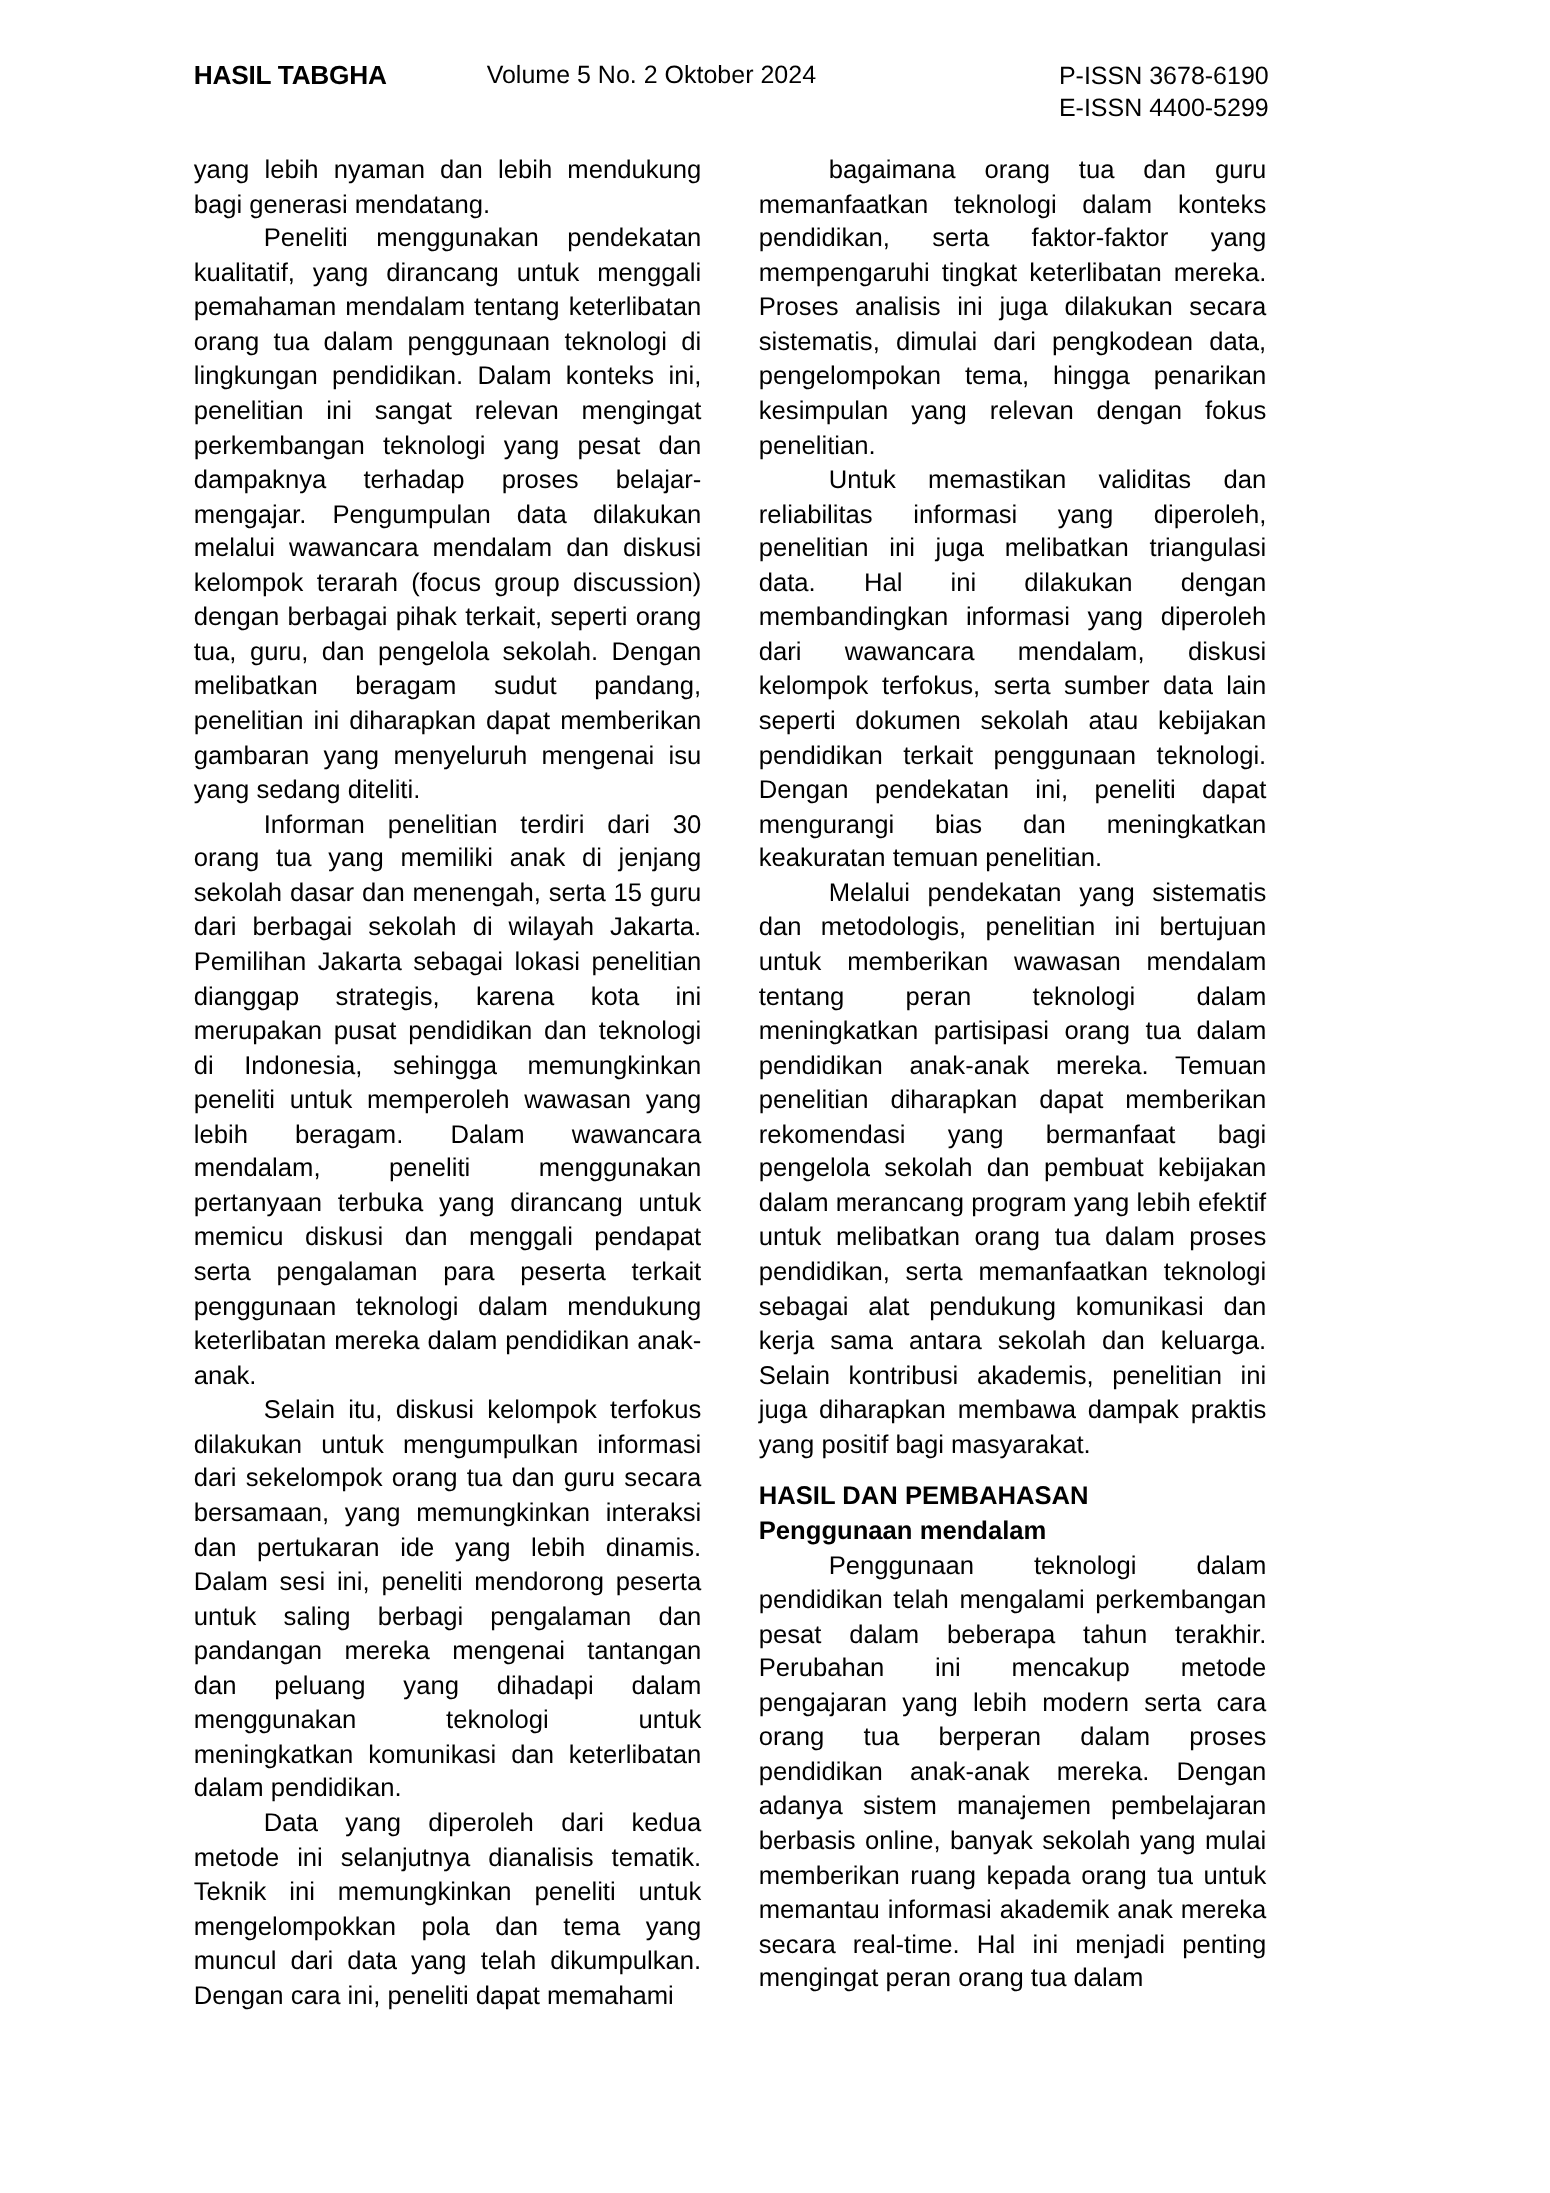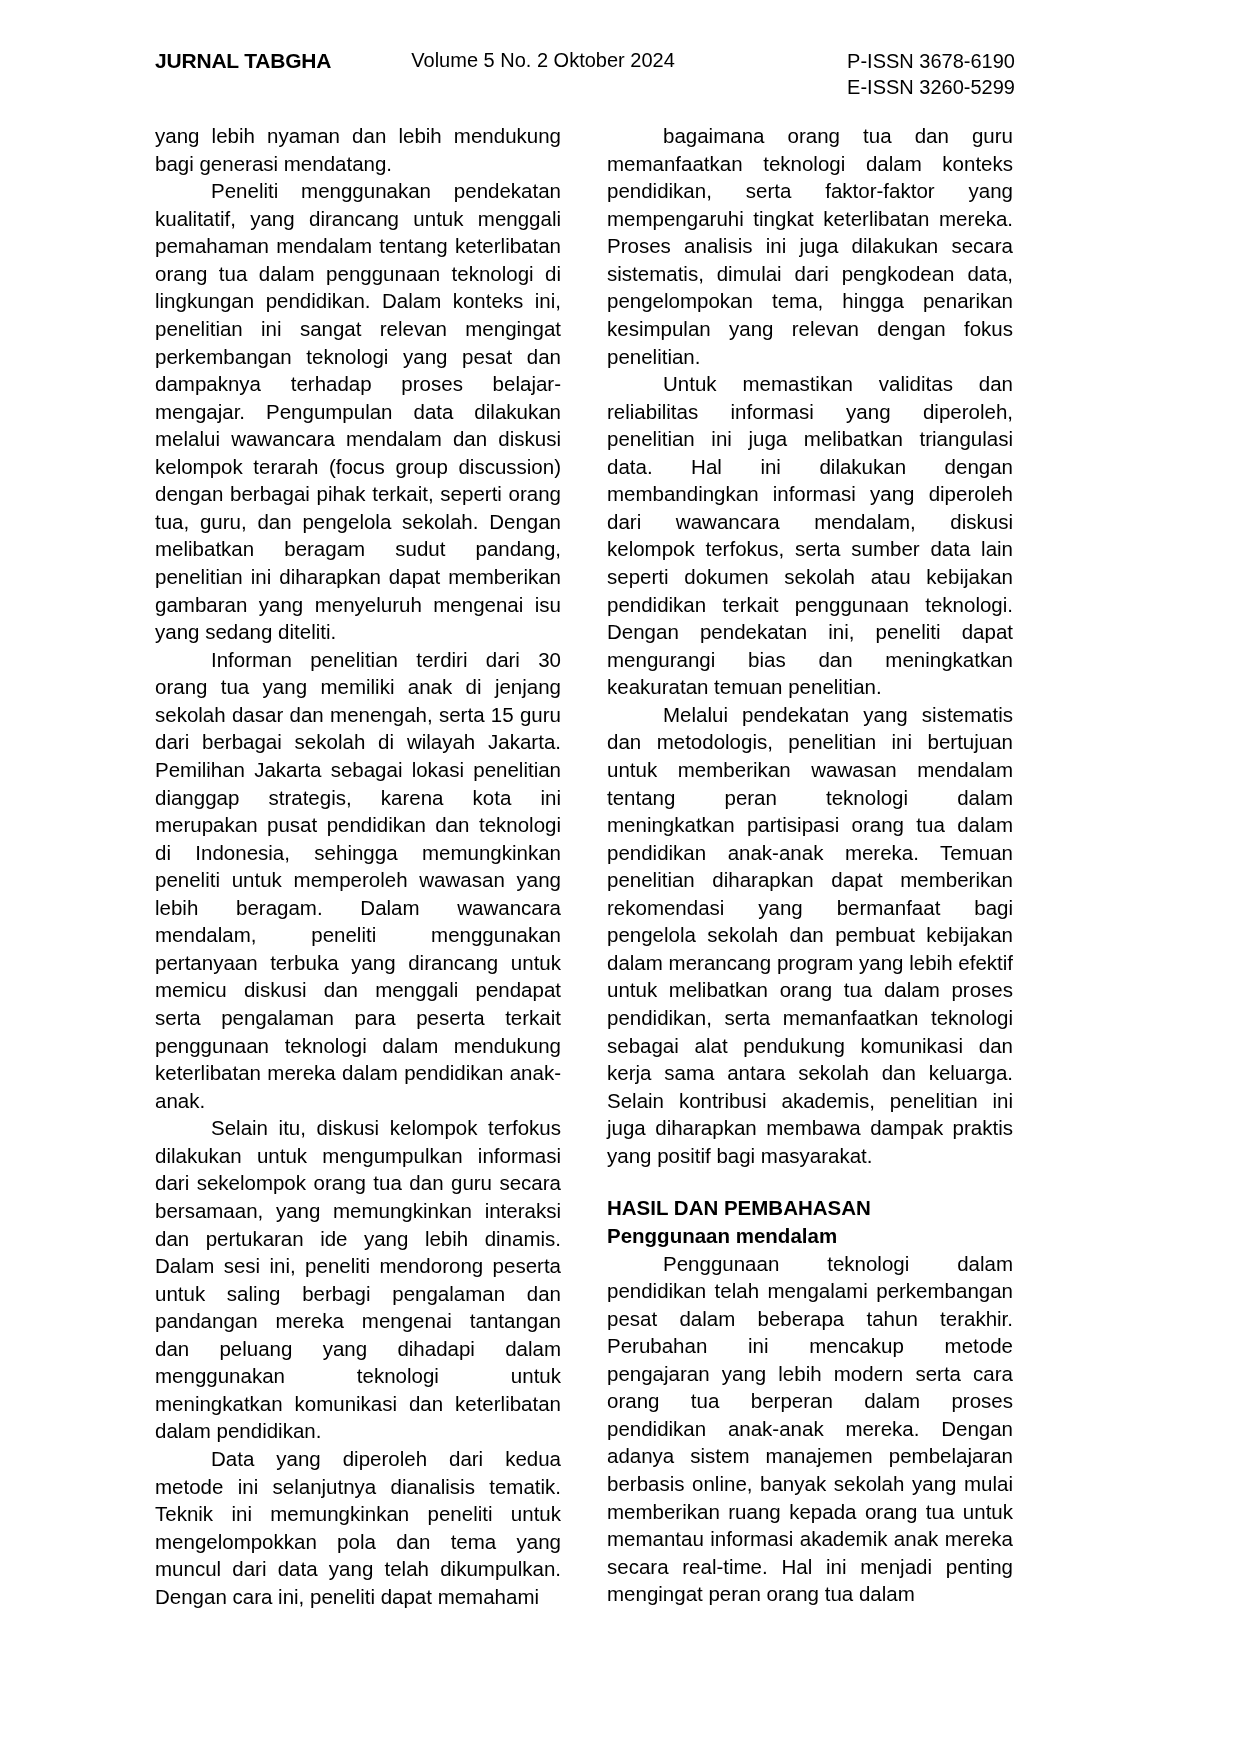--- a/index.html
+++ b/index.html
@@ -71,45 +71,45 @@
     hyphens: none;
   }
   .col p.indent {
     text-indent: 56px;
   }
   .col h2, .col h3 {
     font-weight: bold;
     text-align: left;
   }
   .col h2.spaced-above {
-    margin-top: 25px;
+    margin-top: 14px;
   }
 
   
   .folio {
     position: absolute;
     left: 0;
     right: 0;
     top: 1480px;
     text-align: center;
     font-size: 20.5px;
     line-height: 1.3;
   }
 </style>
 </head>
 <body>
 
 <div class="page">
 
   <div class="masthead">
-    <div class="journal-title">JURNAL TABGHA</div>
+    <div class="journal-title">HASIL TABGHA</div>
     <div class="issue-line">Volume 5 No. 2 Oktober 2024</div>
     <div class="issn-block">
       <div>P-ISSN 3678-6190</div>
-      <div>E-ISSN 3260-5299</div>
+      <div>E-ISSN 4400-5299</div>
     </div>
   </div>
 
   <div class="columns">
 
     <div class="col">
       <p>yang lebih nyaman dan lebih mendukung bagi generasi mendatang.</p>
       <p class="indent">Peneliti menggunakan pendekatan kualitatif, yang dirancang untuk menggali pemahaman mendalam tentang keterlibatan orang tua dalam penggunaan teknologi di lingkungan pendidikan. Dalam konteks ini, penelitian ini sangat relevan mengingat perkembangan teknologi yang pesat dan dampaknya terhadap proses belajar-mengajar. Pengumpulan data dilakukan melalui wawancara mendalam dan diskusi kelompok terarah (focus group discussion) dengan berbagai pihak terkait, seperti orang tua, guru, dan pengelola sekolah. Dengan melibatkan beragam sudut pandang, penelitian ini diharapkan dapat memberikan gambaran yang menyeluruh mengenai isu yang sedang diteliti.</p>
       <p class="indent">Informan penelitian terdiri dari 30 orang tua yang memiliki anak di jenjang sekolah dasar dan menengah, serta 15 guru dari berbagai sekolah di wilayah Jakarta. Pemilihan Jakarta sebagai lokasi penelitian dianggap strategis, karena kota ini merupakan pusat pendidikan dan teknologi di Indonesia, sehingga memungkinkan peneliti untuk memperoleh wawasan yang lebih beragam. Dalam wawancara mendalam, peneliti menggunakan pertanyaan terbuka yang dirancang untuk memicu diskusi dan menggali pendapat serta pengalaman para peserta terkait penggunaan teknologi dalam mendukung keterlibatan mereka dalam pendidikan anak-anak.</p>
       <p class="indent">Selain itu, diskusi kelompok terfokus dilakukan untuk mengumpulkan informasi dari sekelompok orang tua dan guru secara bersamaan, yang memungkinkan interaksi dan pertukaran ide yang lebih dinamis. Dalam sesi ini, peneliti mendorong peserta untuk saling berbagi pengalaman dan pandangan mereka mengenai tantangan dan peluang yang dihadapi dalam menggunakan teknologi untuk meningkatkan komunikasi dan keterlibatan dalam pendidikan.</p>

